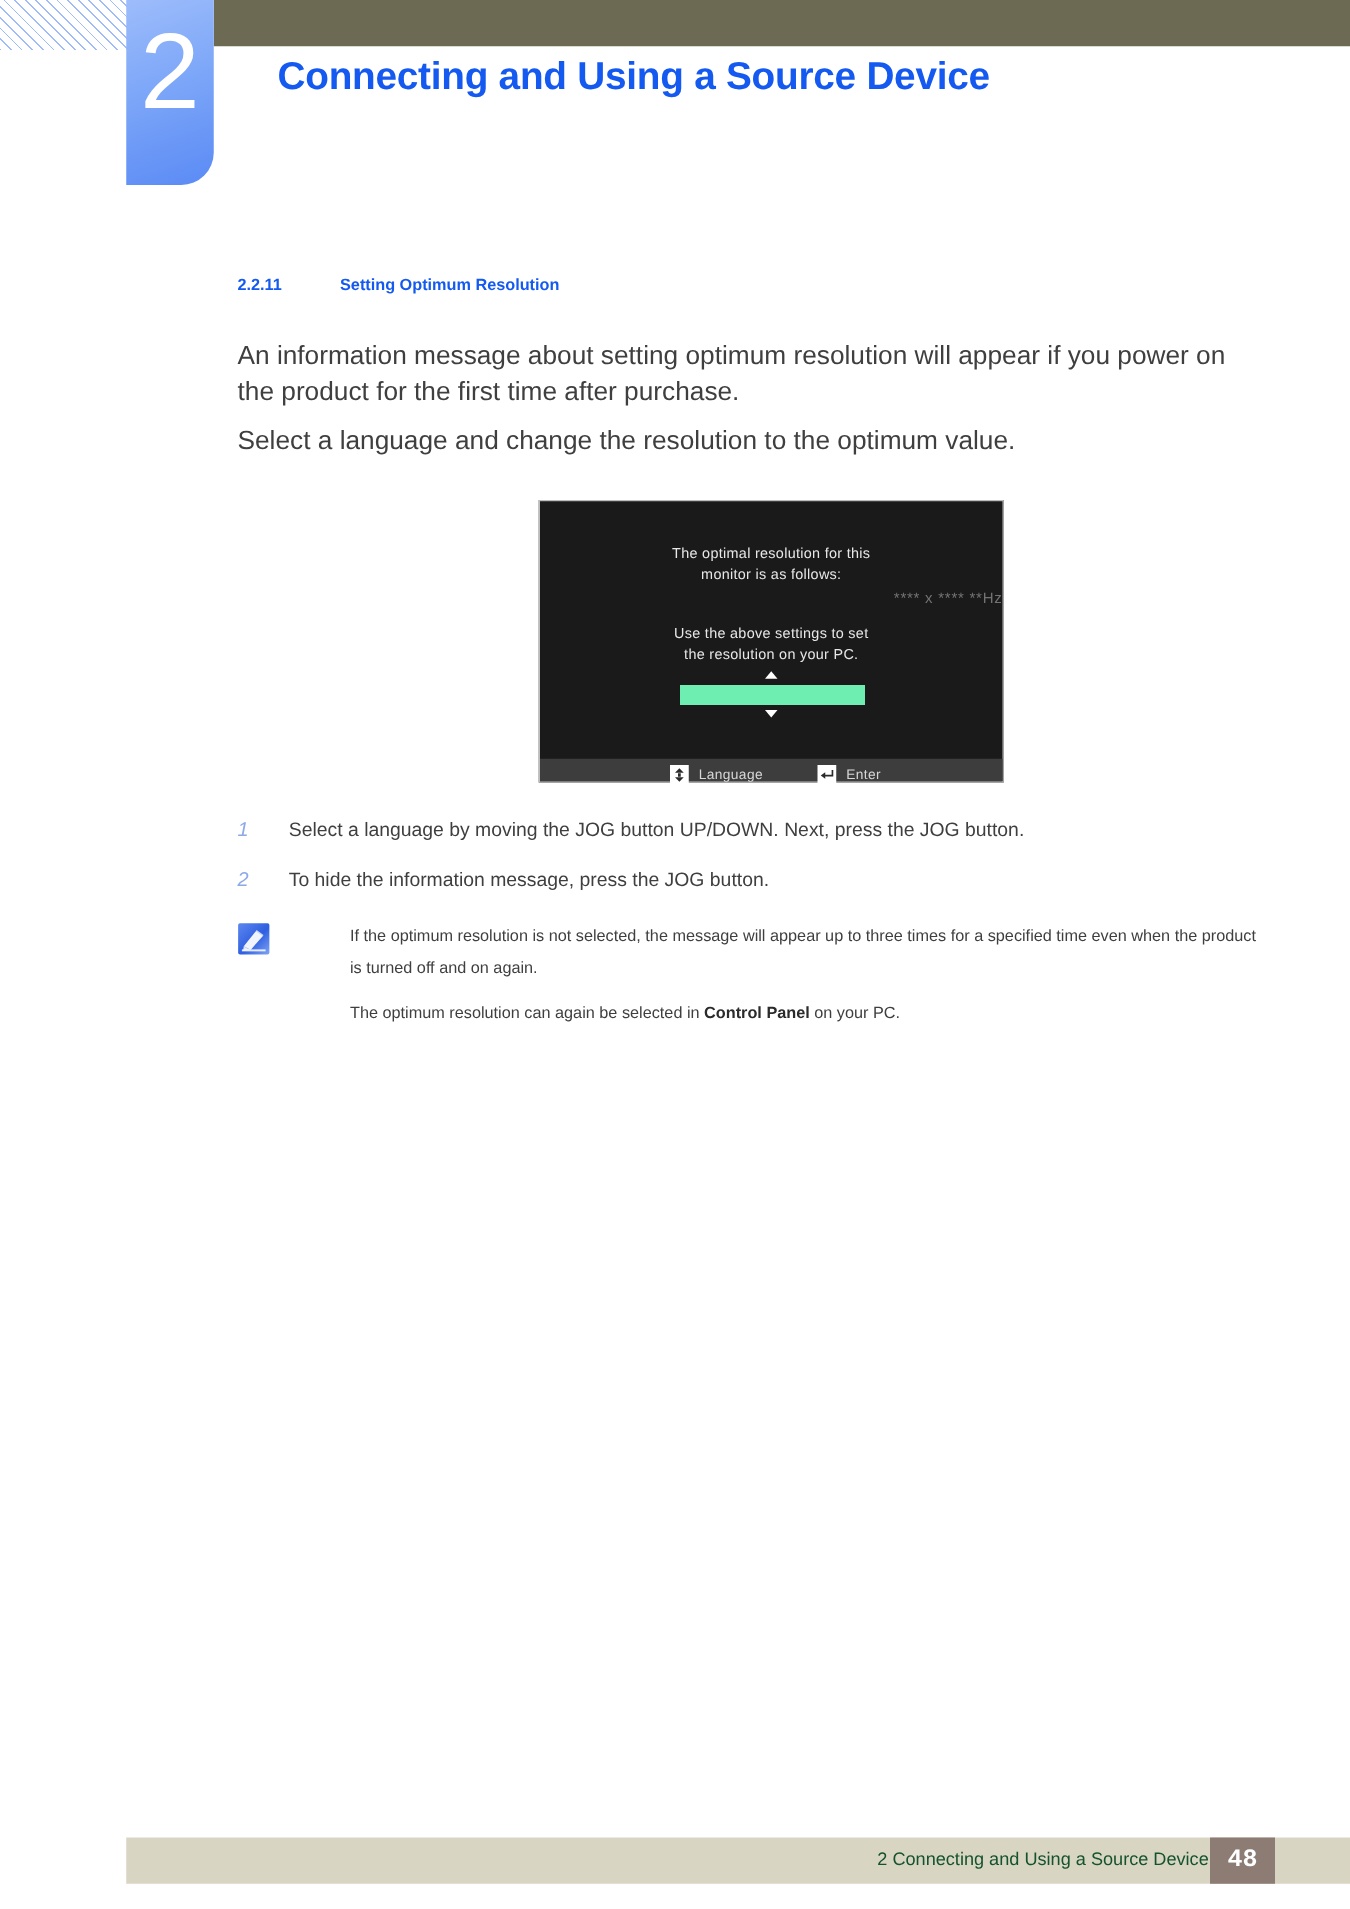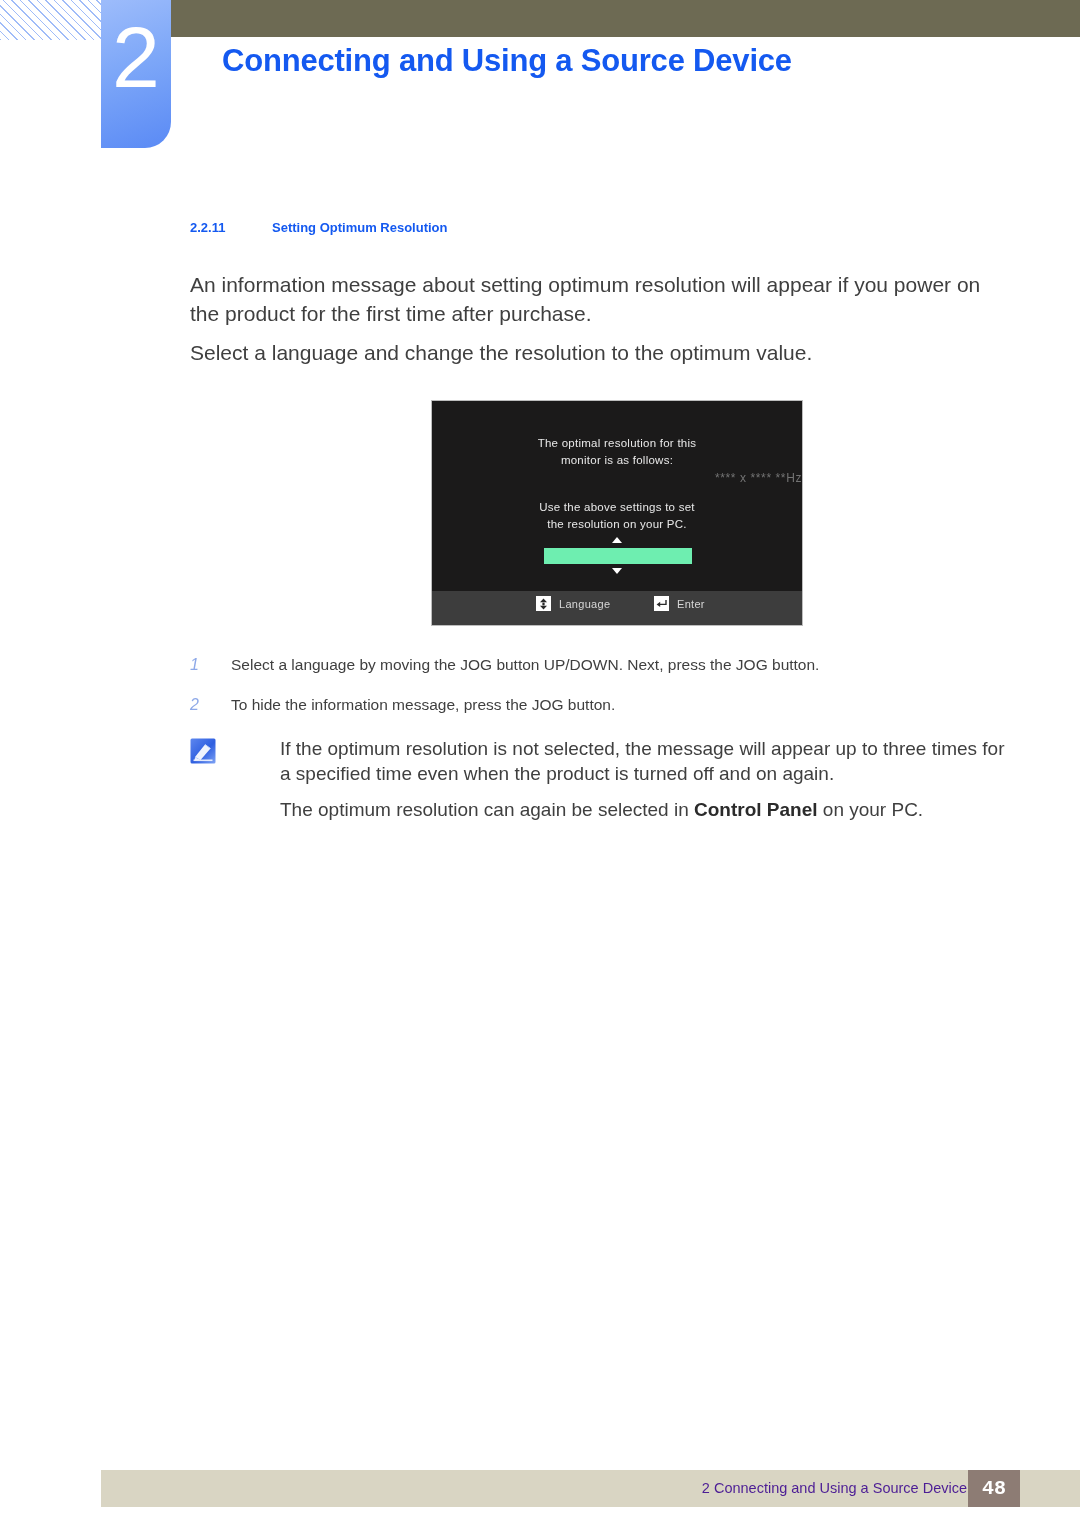--- a/index.html
+++ b/index.html
@@ -147,21 +147,21 @@
   .osd-select {
     position: absolute;
     left: 112px; top: 147px;
     width: 148px; height: 16px;
     background: #6eeeb0;
   }
 
   .osd-footbar {
     position: absolute;
     left: 0; right: 0; bottom: 0;
-    height: 34px;
+    height: 18px;
     background: #3d3d3d;
   }
   .osd-key {
     position: absolute;
     top: 5px;
     display: flex;
     align-items: center;
   }
   .osd-key-lang { left: 104px; }
   .osd-key-enter { left: 222px; }
@@ -202,42 +202,42 @@
 
   
   .note { position: absolute; left: 190px; top: 736px; width: 820px; }
   .note-icon {
     position: absolute;
     left: 0; top: 2px;
     width: 26px; height: 26px;
   }
   .note-text {
     margin-left: 90px;
-    font-size: 19px;
+    font-size: 13px;
     line-height: 25px;
     color: #3f3f3f;
     width: 730px;
   }
   .note-text p + p { margin-top: 11px; }
   .note-text b { font-weight: bold; color: #2b2b2b; }
 
   
   .footer {
     position: absolute;
     left: 101px; bottom: 20px;
     width: 979px; height: 37px;
     background: #d9d5c3;
   }
   .footer-text {
     position: absolute;
     right: 113px; top: 0;
     height: 37px;
     line-height: 37px;
     font-size: 14.5px;
-    color: #4c1d95;
+    color: #14532d;
     white-space: nowrap;
   }
   .footer-page {
     position: absolute;
     right: 60px; top: 0;
     width: 52px; height: 37px;
     background: #8d7c74;
     color: #ffffff;
     font-size: 20px;
     font-weight: bold;

